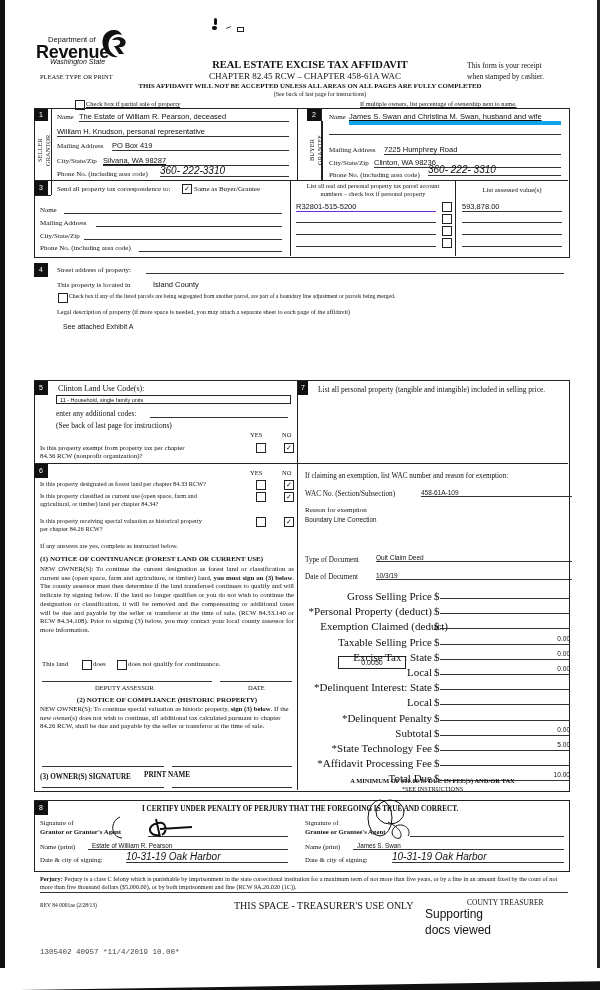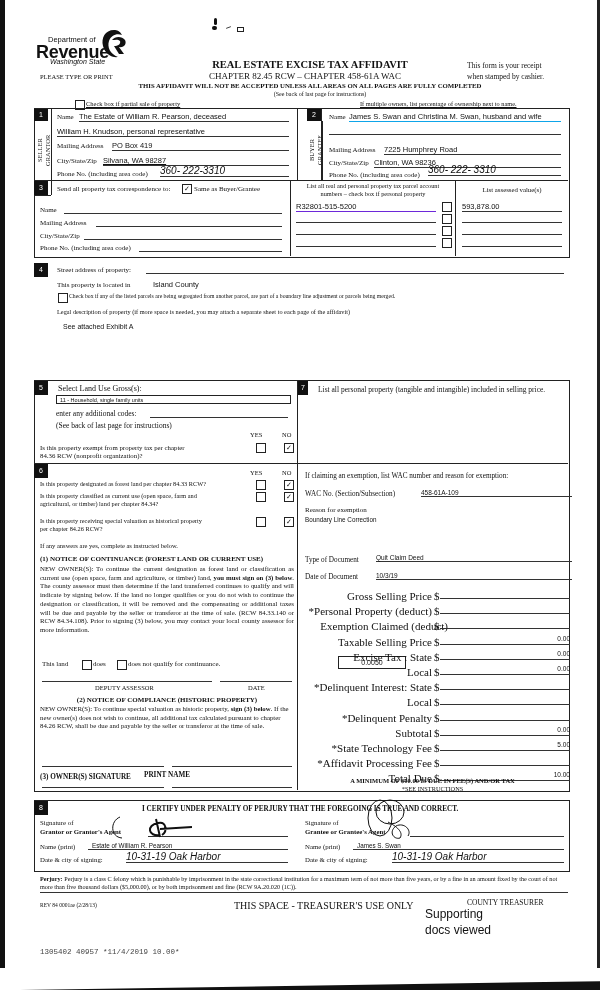--- a/index.html
+++ b/index.html
@@ -79,21 +79,21 @@
 <div class="val hand" style="left:160px;top:165px;width:129px;font-size:10px;border-bottom:1px solid #333;">360- 222-3310</div>
 
 <div class="num" style="left:307px;top:109px;">2</div>
 <div class="abs" style="left:307px;top:121px;width:15px;height:59px;border-right:1px solid #222;"></div>
 <div class="vert" style="left:308px;top:128px;height:44px;font-size:6.5px;">
   <span>BUYER</span><br><span>GRANTEE</span>
 </div>
 <div class="abs" style="left:321px;top:109px;width:1px;height:71px;background:#222;"></div>
 
 <div class="lbl" style="left:329px;top:113px;">Name</div>
-<div class="val" style="left:349px;top:112px;width:212px;border-bottom:1px solid #0ea5e9;">James S. Swan and Christina M. Swan, husband and wife</div>
+<div class="val" style="left:349px;top:112px;width:212px;border-bottom:4px solid #0ea5e9;text-decoration:underline;">James S. Swan and Christina M. Swan, husband and wife</div>
 <div class="line" style="left:329px;top:134px;width:232px;"></div>
 <div class="lbl" style="left:329px;top:146px;">Mailing Address</div>
 <div class="val" style="left:384px;top:145px;width:177px;border-bottom:1px solid #333;">7225 Humphrey Road</div>
 <div class="lbl" style="left:329px;top:159px;">City/State/Zip</div>
 <div class="val" style="left:374px;top:158px;width:187px;border-bottom:1px solid #333;">Clinton, WA 98236</div>
 <div class="lbl" style="left:329px;top:171px;">Phone No. (including area code)</div>
 <div class="val hand" style="left:428px;top:164px;width:133px;font-size:10px;border-bottom:1px solid #333;">360- 222- 3310</div>
 
 <div class="abs" style="left:34px;top:180px;width:534px;height:1px;background:#222;"></div>
 <div class="num" style="left:34px;top:181px;height:14px;line-height:14px;">3</div>
@@ -146,21 +146,21 @@
 <div class="val" style="left:153px;top:280px;font-size:7.5px;">Island County</div>
 <div class="cb" style="left:58px;top:293px;"></div>
 <div class="lbl" style="left:69px;top:293px;font-size:5.7px;">Check box if any of the listed parcels are being segregated from another parcel, are part of a boundary line adjustment or parcels being merged.</div>
 <div class="lbl" style="left:57px;top:308px;font-size:6.3px;">Legal description of property (if more space is needed, you may attach a separate sheet to each page of the affidavit)</div>
 <div class="val" style="left:63px;top:323px;font-size:7px;">See attached Exhibit A</div>
 
 <div class="box" style="left:34px;top:380px;width:534px;height:410px;border-width:1.2px;"></div>
 <div class="abs" style="left:297px;top:380px;width:1px;height:410px;background:#222;"></div>
 
 <div class="num" style="left:34px;top:381px;height:14px;line-height:14px;">5</div>
-<div class="lbl serif" style="left:58px;top:384px;font-size:8px;">Select Land Use Gross(s):</div>
+<div class="lbl serif" style="left:58px;top:384px;font-size:8px;">Clinton Land Use Code(s):</div>
 <div class="abs sans" style="left:56px;top:395px;width:235px;height:9px;border:1px solid #222;font-size:5.5px;line-height:9px;padding-left:3px;box-sizing:border-box;">11 - Household, single family units</div>
 <div class="lbl serif" style="left:56px;top:409px;font-size:7.5px;">enter any additional codes:</div>
 <div class="line" style="left:150px;top:417px;width:138px;"></div>
 <div class="lbl serif" style="left:56px;top:421px;font-size:7.5px;">(See back of last page for instructions)</div>
 <div class="lbl" style="left:250px;top:431px;font-size:6.5px;">YES</div>
 <div class="lbl" style="left:282px;top:431px;font-size:6.5px;">NO</div>
 <div class="lbl" style="left:40px;top:444px;font-size:6.8px;line-height:8px;">
   <span>Is this property exempt from property tax per chapter</span><br><span>84.36 RCW (nonprofit organization)?</span>
 </div>
 <div class="cb" style="left:256px;top:443px;"></div>

